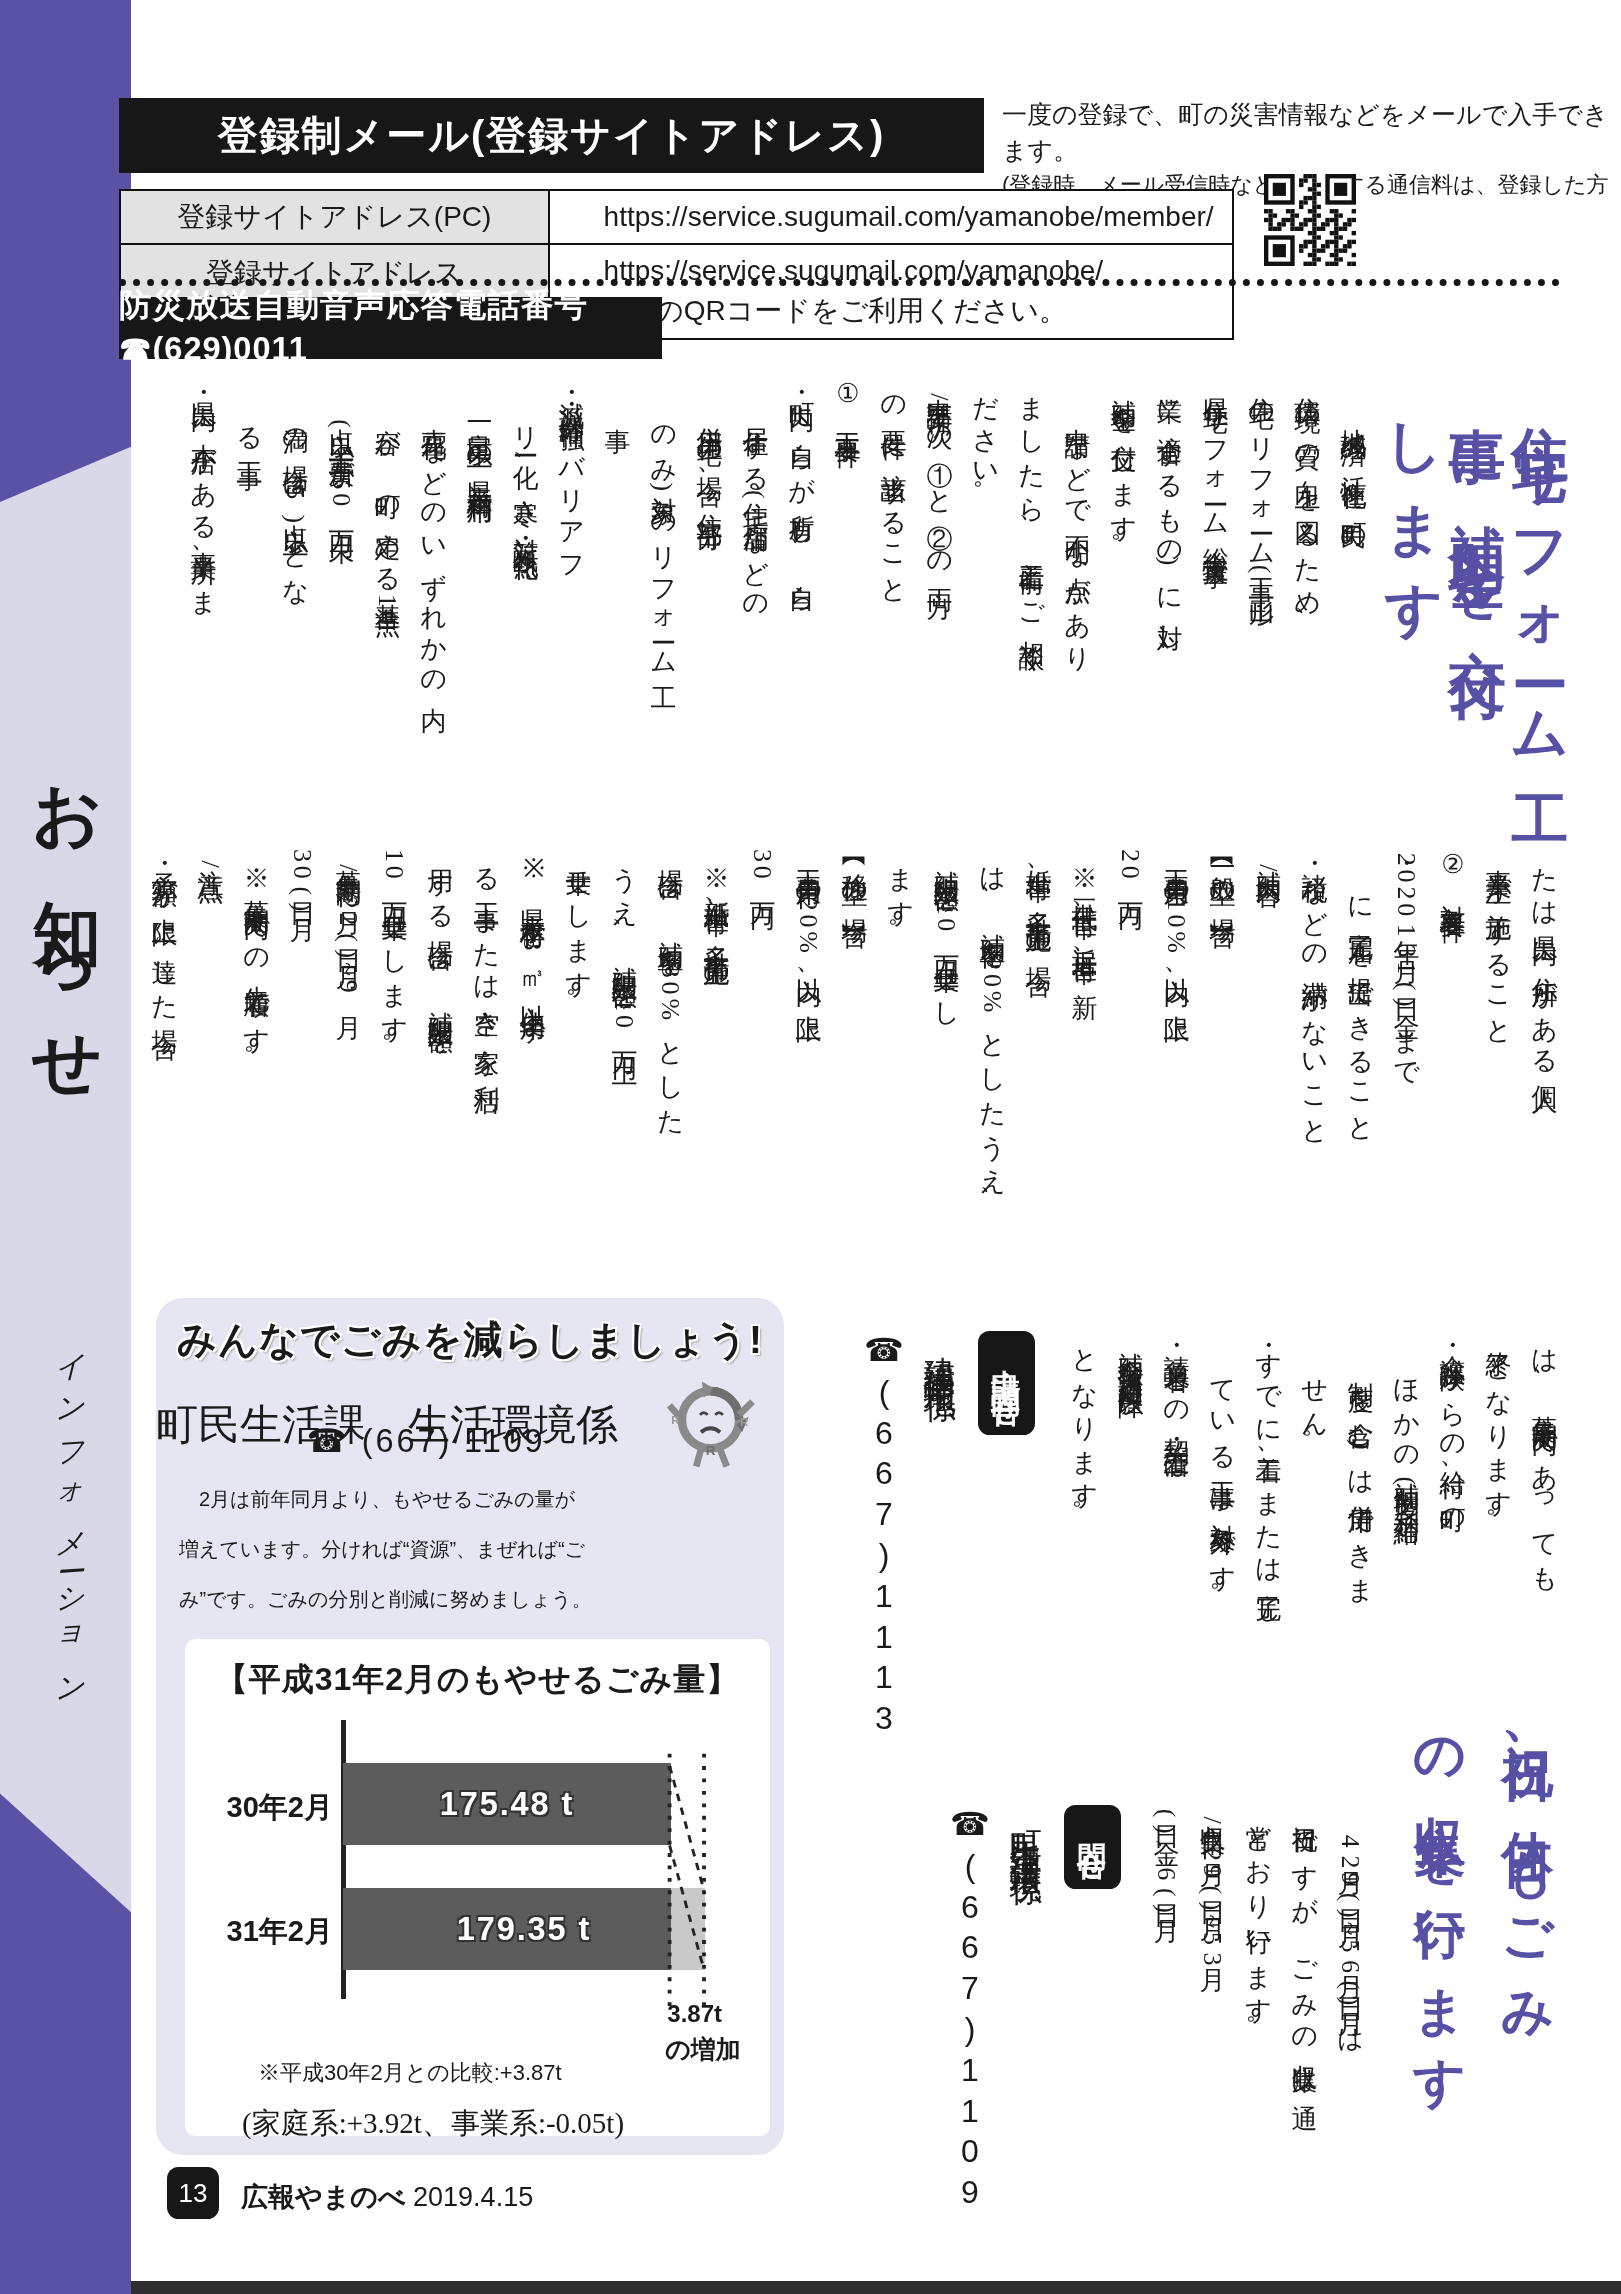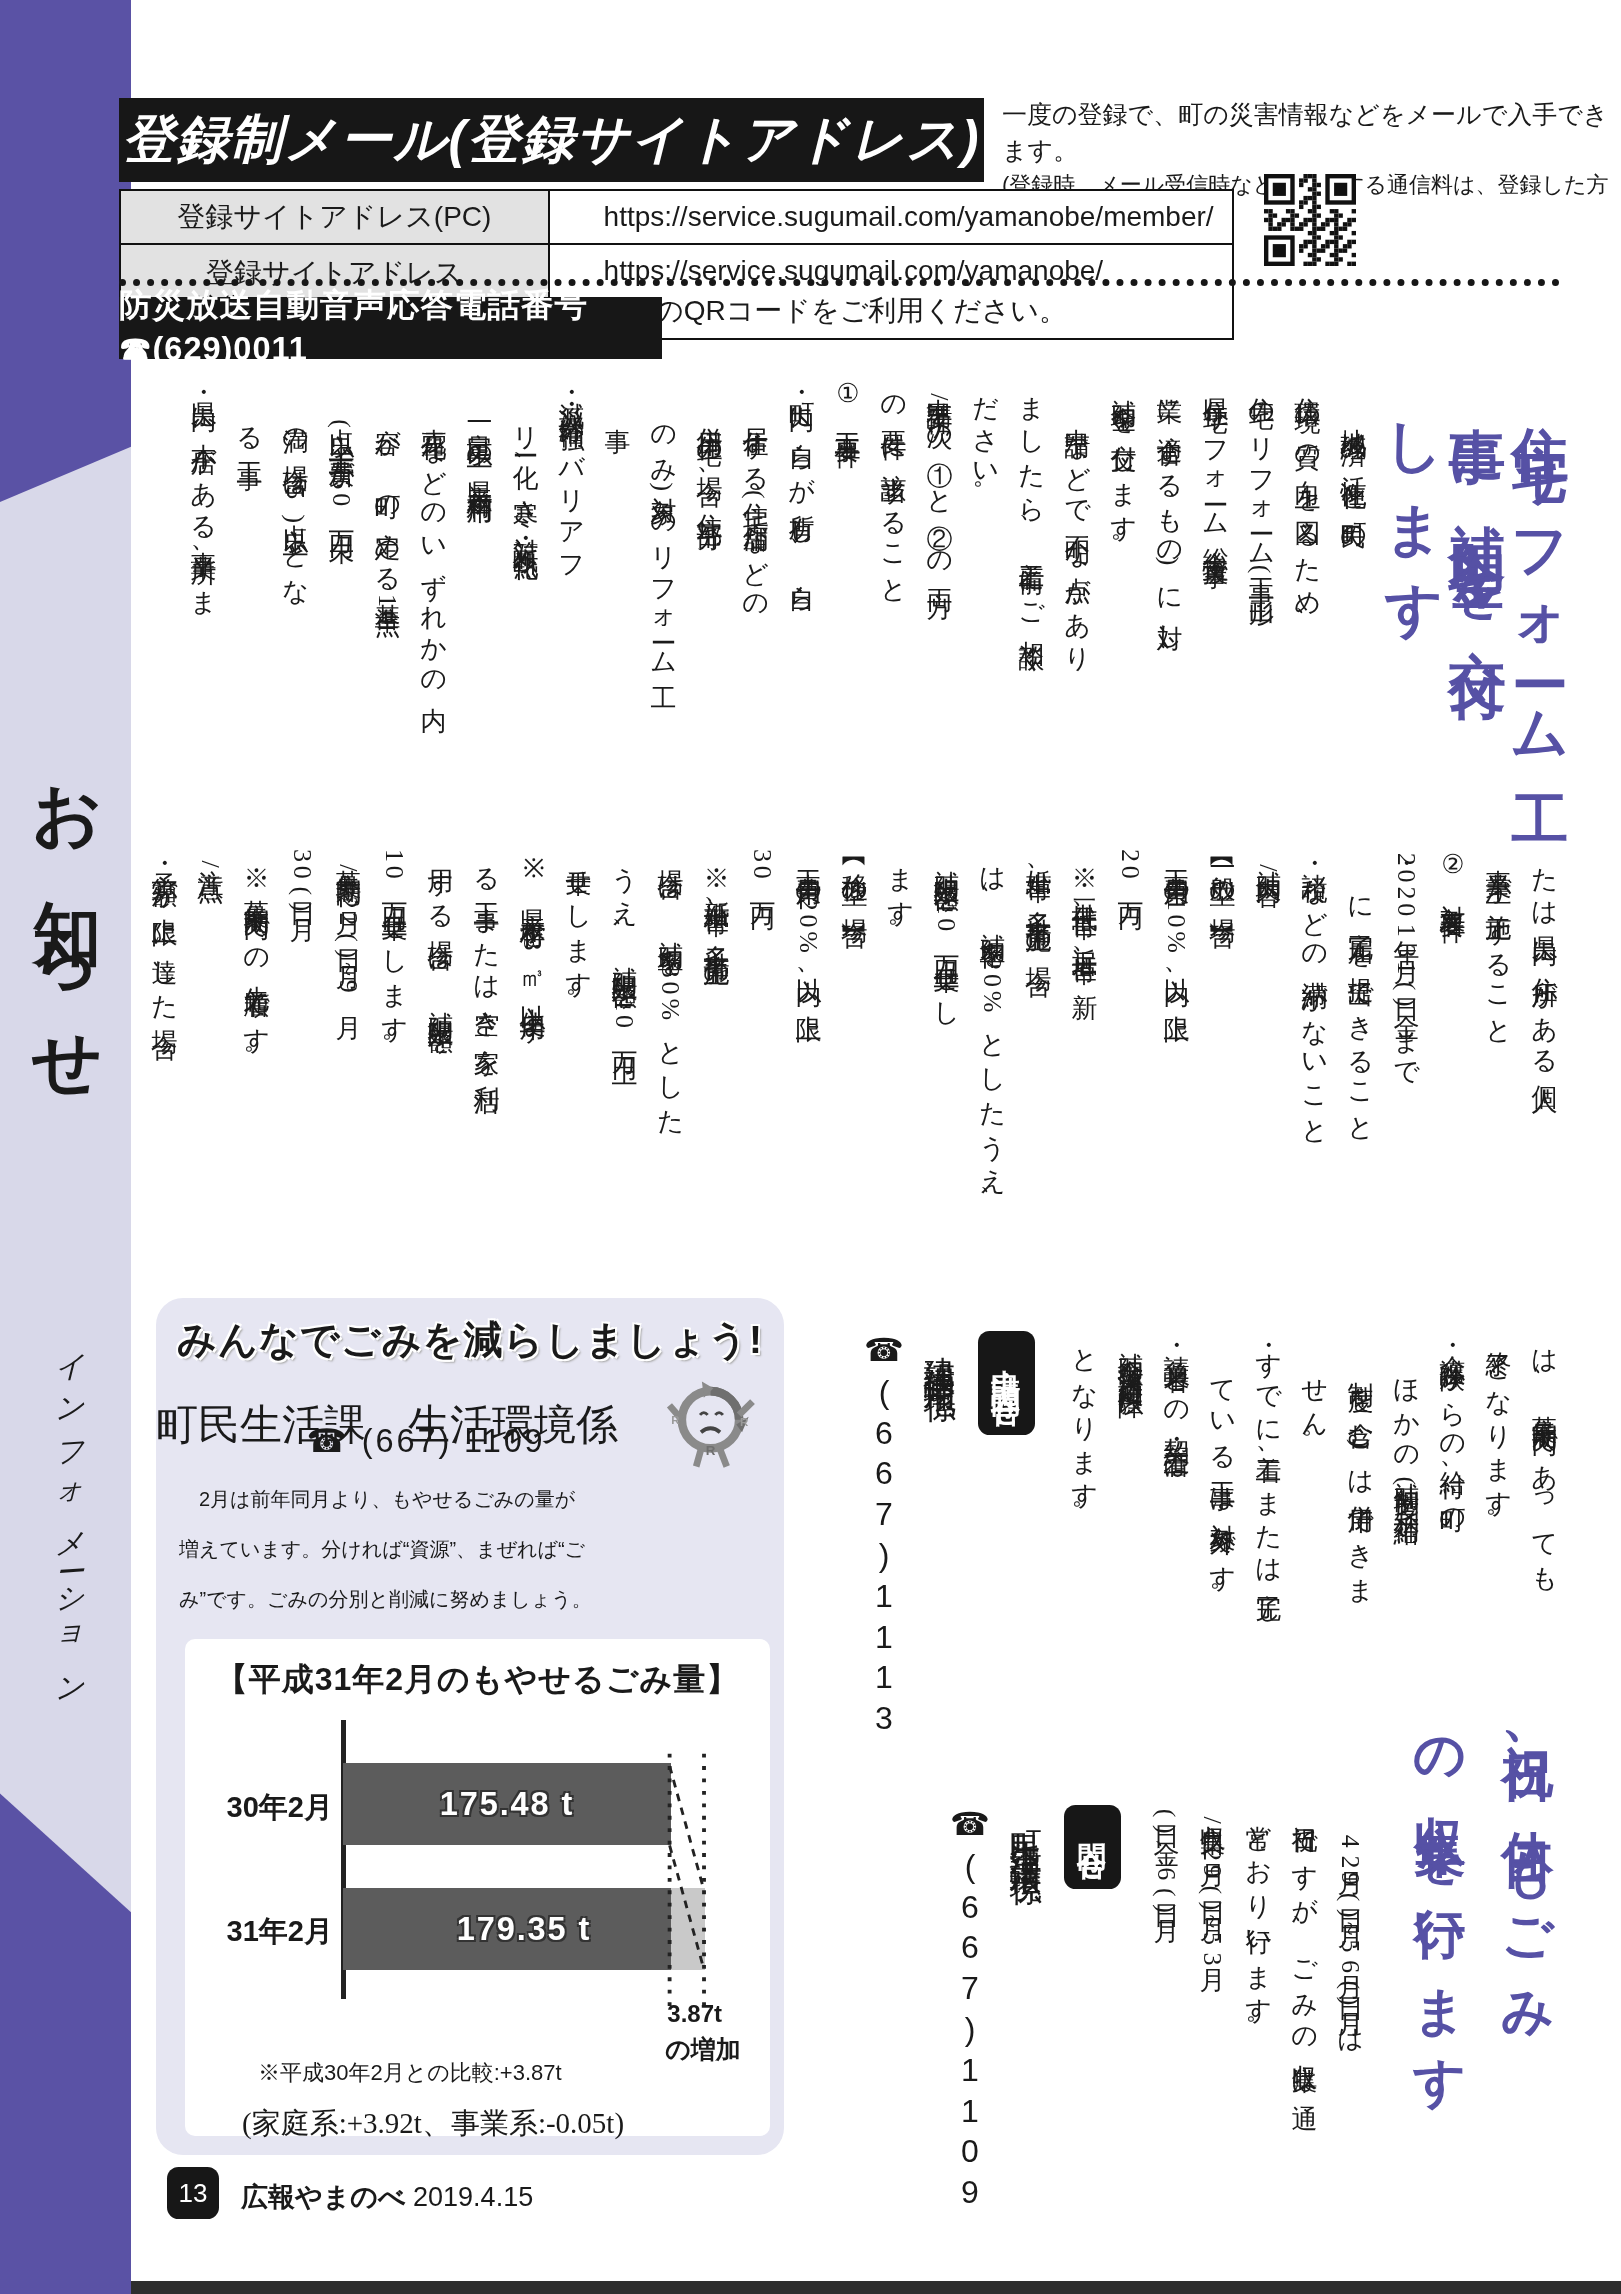--- a/index.html
+++ b/index.html
@@ -10,22 +10,22 @@
   .sidebar-base{left:0;top:0;width:131px;height:2294px;background:#d8d8e9;}
   .sidebar-top{left:0;top:0;width:131px;height:502px;background:#5a52a5;
                clip-path:polygon(0 0,100% 0,100% 89%,0 100%);}
   .sidebar-bottom{left:0;top:1778px;width:131px;height:516px;background:#5a52a5;
                clip-path:polygon(0 3%,100% 26%,100% 100%,0 100%);}
   .sidebar-title{left:21px;top:736px;height:478px;writing-mode:vertical-rl;
     font-size:69px;font-weight:bold;letter-spacing:31px;color:#1a1a1a;}
   .sidebar-sub{left:50px;top:1333px;height:401px;writing-mode:vertical-rl;
     font-size:29px;letter-spacing:11.5px;font-style:italic;transform:skewY(-4deg);color:#1a1a1a;}
   
-  .hdr-label{left:119px;top:98px;width:865px;height:84px;background:#171717;color:#fff;
-    font-size:52px;font-weight:bold;display:flex;align-items:center;justify-content:center;letter-spacing:1.9px;font-style:italic;}
+  .hdr-label{left:119px;top:98px;width:865px;height:75px;background:#171717;color:#fff;
+    font-size:40px;font-weight:bold;display:flex;align-items:center;justify-content:center;letter-spacing:1.9px;}
   .hdr-desc{left:1002px;top:96px;width:621px;line-height:1.45;}
   .hdr-desc .l1{font-size:25px;}
   .hdr-desc .l2{font-size:22px;}
   table.reg{position:absolute;left:119px;top:189px;width:1115px;border-collapse:collapse;}
   table.reg td{border:2.9px solid #111;font-size:28px;}
   td.lbl{background:#e2e2e2;width:419px;text-align:center;white-space:pre-line;padding:5.7px 3.8px;line-height:1.3;}
   td.val{background:#fff;padding:5.7px 5.7px 5.7px 54px;white-space:pre-line;line-height:1.45;font-size:29px;}
   .qr{left:1264px;top:174px;width:92px;height:92px;}
   .dotline{left:119px;top:279px;width:1441px;border-top:7.6px dotted #171717;}
   .blackbar{background:#171717;color:#fff;font-weight:bold;font-size:32.5px;

